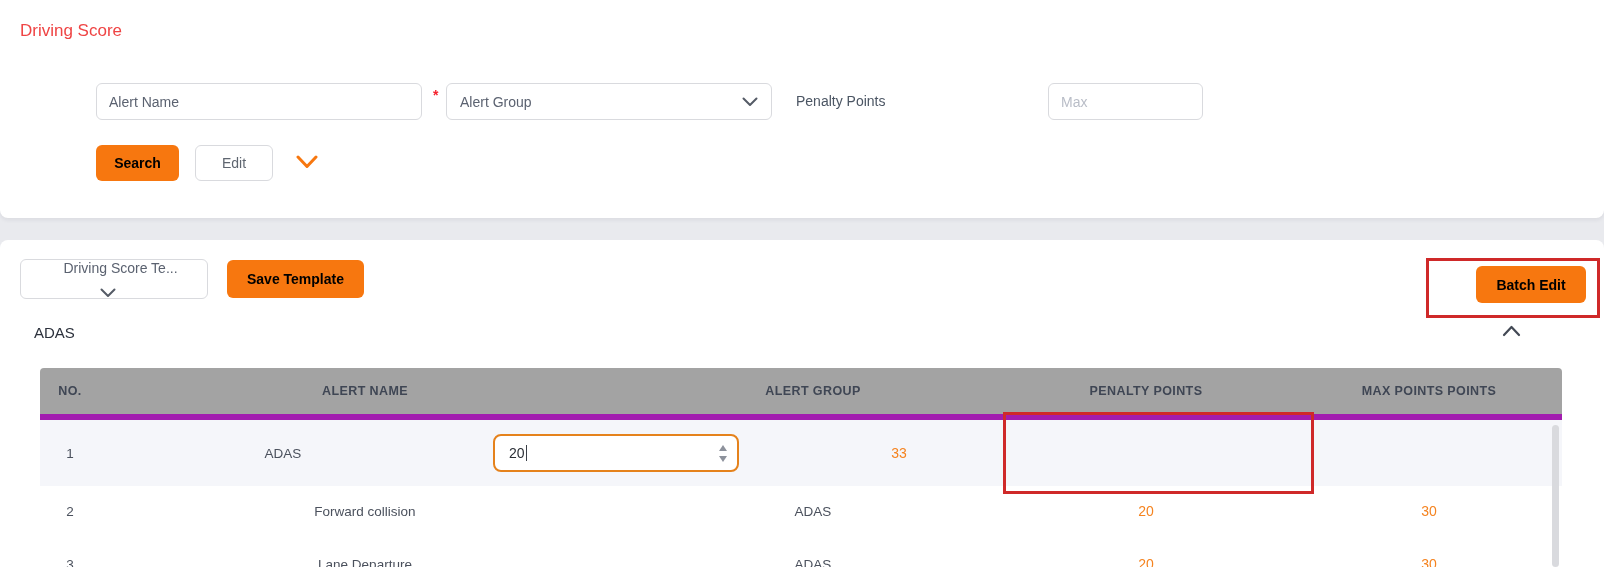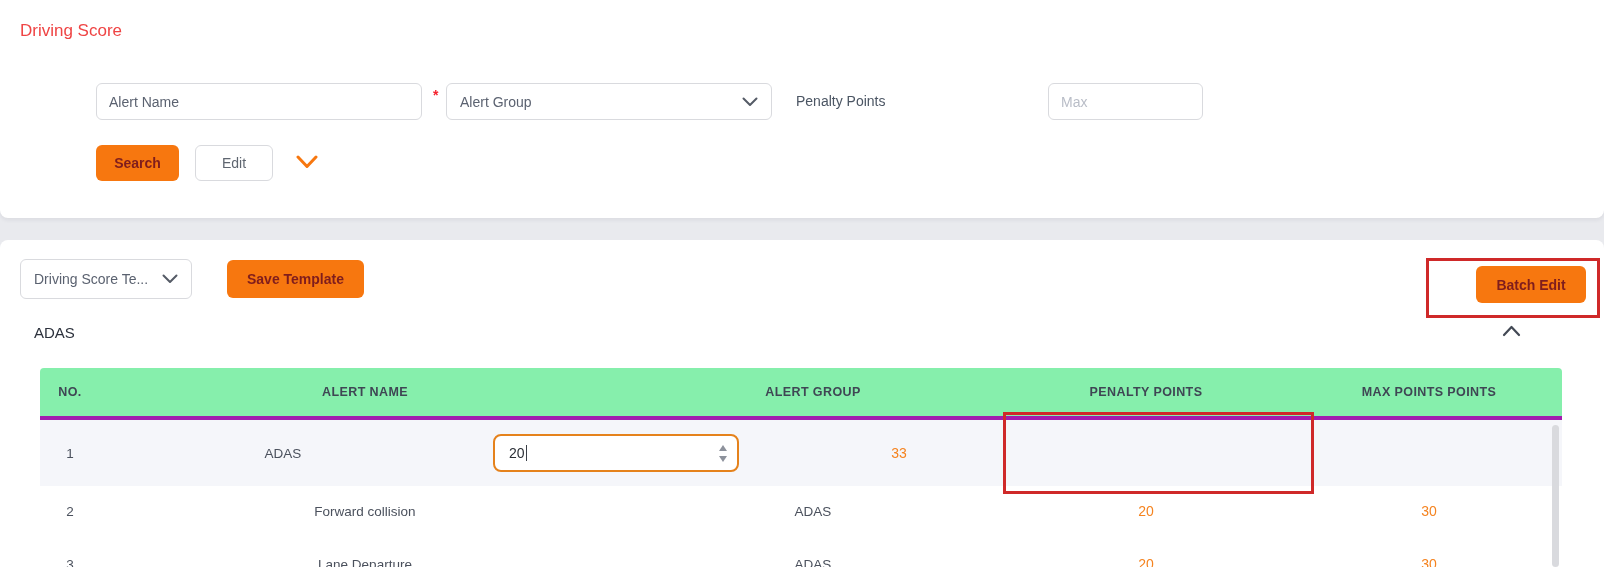--- a/index.html
+++ b/index.html
@@ -37,44 +37,44 @@
   .sel.alert-group { left:446px; top:0; width:326px; }
   .sel-text { padding-left:13px; font-size:14px; color:#5b6270; flex:1; white-space:nowrap; overflow:hidden; }
   .sel .chev { margin-right:13px; flex:0 0 auto; }
   .pp-label { position:absolute; left:796px; top:0; height:37px; line-height:37px; font-size:14px; color:#4b5563; }
   .dash { position:absolute; left:1066px; top:0; width:18px; height:37px; line-height:37px; text-align:center; color:#7a8089; font-size:14px; }
 
   .btn {
     border:none; border-radius:6px; font-size:14px; cursor:pointer;
     font-family:"Liberation Sans", sans-serif; display:inline-block;
   }
-  .btn-orange { background:#f7770f; color:#7f1d1d; font-weight:600; }
+  .btn-orange { background:#f7770f; color:#000000; font-weight:600; }
   .btn-plain { background:#ffffff; color:#5f6670; border:1px solid #d9dade; font-weight:400; }
   .btn-row { position:absolute; top:145px; left:0; height:36px; }
   .btn.search { position:absolute; left:96px; top:0; width:83px; height:36px; }
   .btn.reset  { position:absolute; left:195px; top:0; width:78px; height:36px; }
   .chev-orange { position:absolute; left:296px; top:10px; cursor:pointer; }
 
-  .sel.template-select { left:20px; top:19px; width:172px; height:40px; }
+  .sel.template-select { left:20px; top:19px; width:188px; height:40px;flex-direction:column; }
   .btn.save-template { position:absolute; left:227px; top:20px; width:137px; height:38px; }
   .btn.batch-edit { position:absolute; left:1476px; top:26px; width:110px; height:37px; font-weight:700; }
 
   .annot { position:absolute; border:3px solid #cf2929; background:transparent; pointer-events:none; }
   .annot-batch { left:1426px; top:18px; width:174px; height:60px; }
   .annot-input { left:1003px; top:172px; width:311px; height:82px; }
 
   .section-head { position:absolute; left:0; right:0; top:84px; height:20px; }
   .section-title { position:absolute; left:34px; top:0; font-size:15px; color:#2c313c; }
   .collapse-icon { position:absolute; left:1502px; top:1px; cursor:pointer; }
 
   .table { position:absolute; left:40px; top:128px; width:1522px; }
   .trow, .thead { display:flex; width:100%; }
   .thead {
-    height:52px; background:#86efac; border-radius:4px 4px 0 0;
-    border-bottom:4px solid #a21caf;
+    height:52px; background:#a3a3a3; border-radius:4px 4px 0 0;
+    border-bottom:6px solid #a21caf;
   }
   .thead .cell {
     font-size:12.5px; font-weight:700; color:#3f4654; letter-spacing:.4px;
   }
   .cell { display:flex; align-items:center; justify-content:center; text-align:center; }
   .c1 { width:60px; } .c2 { width:530px; } .c3 { width:366px; } .c4 { width:300px; } .c5 { width:266px; }
   .trow { background:#ffffff; }
   .trow .cell { font-size:13.5px; color:#4b515d; }
   .row1 { height:66px; background:#f5f6fa; }
   .row2 { height:50px; }

